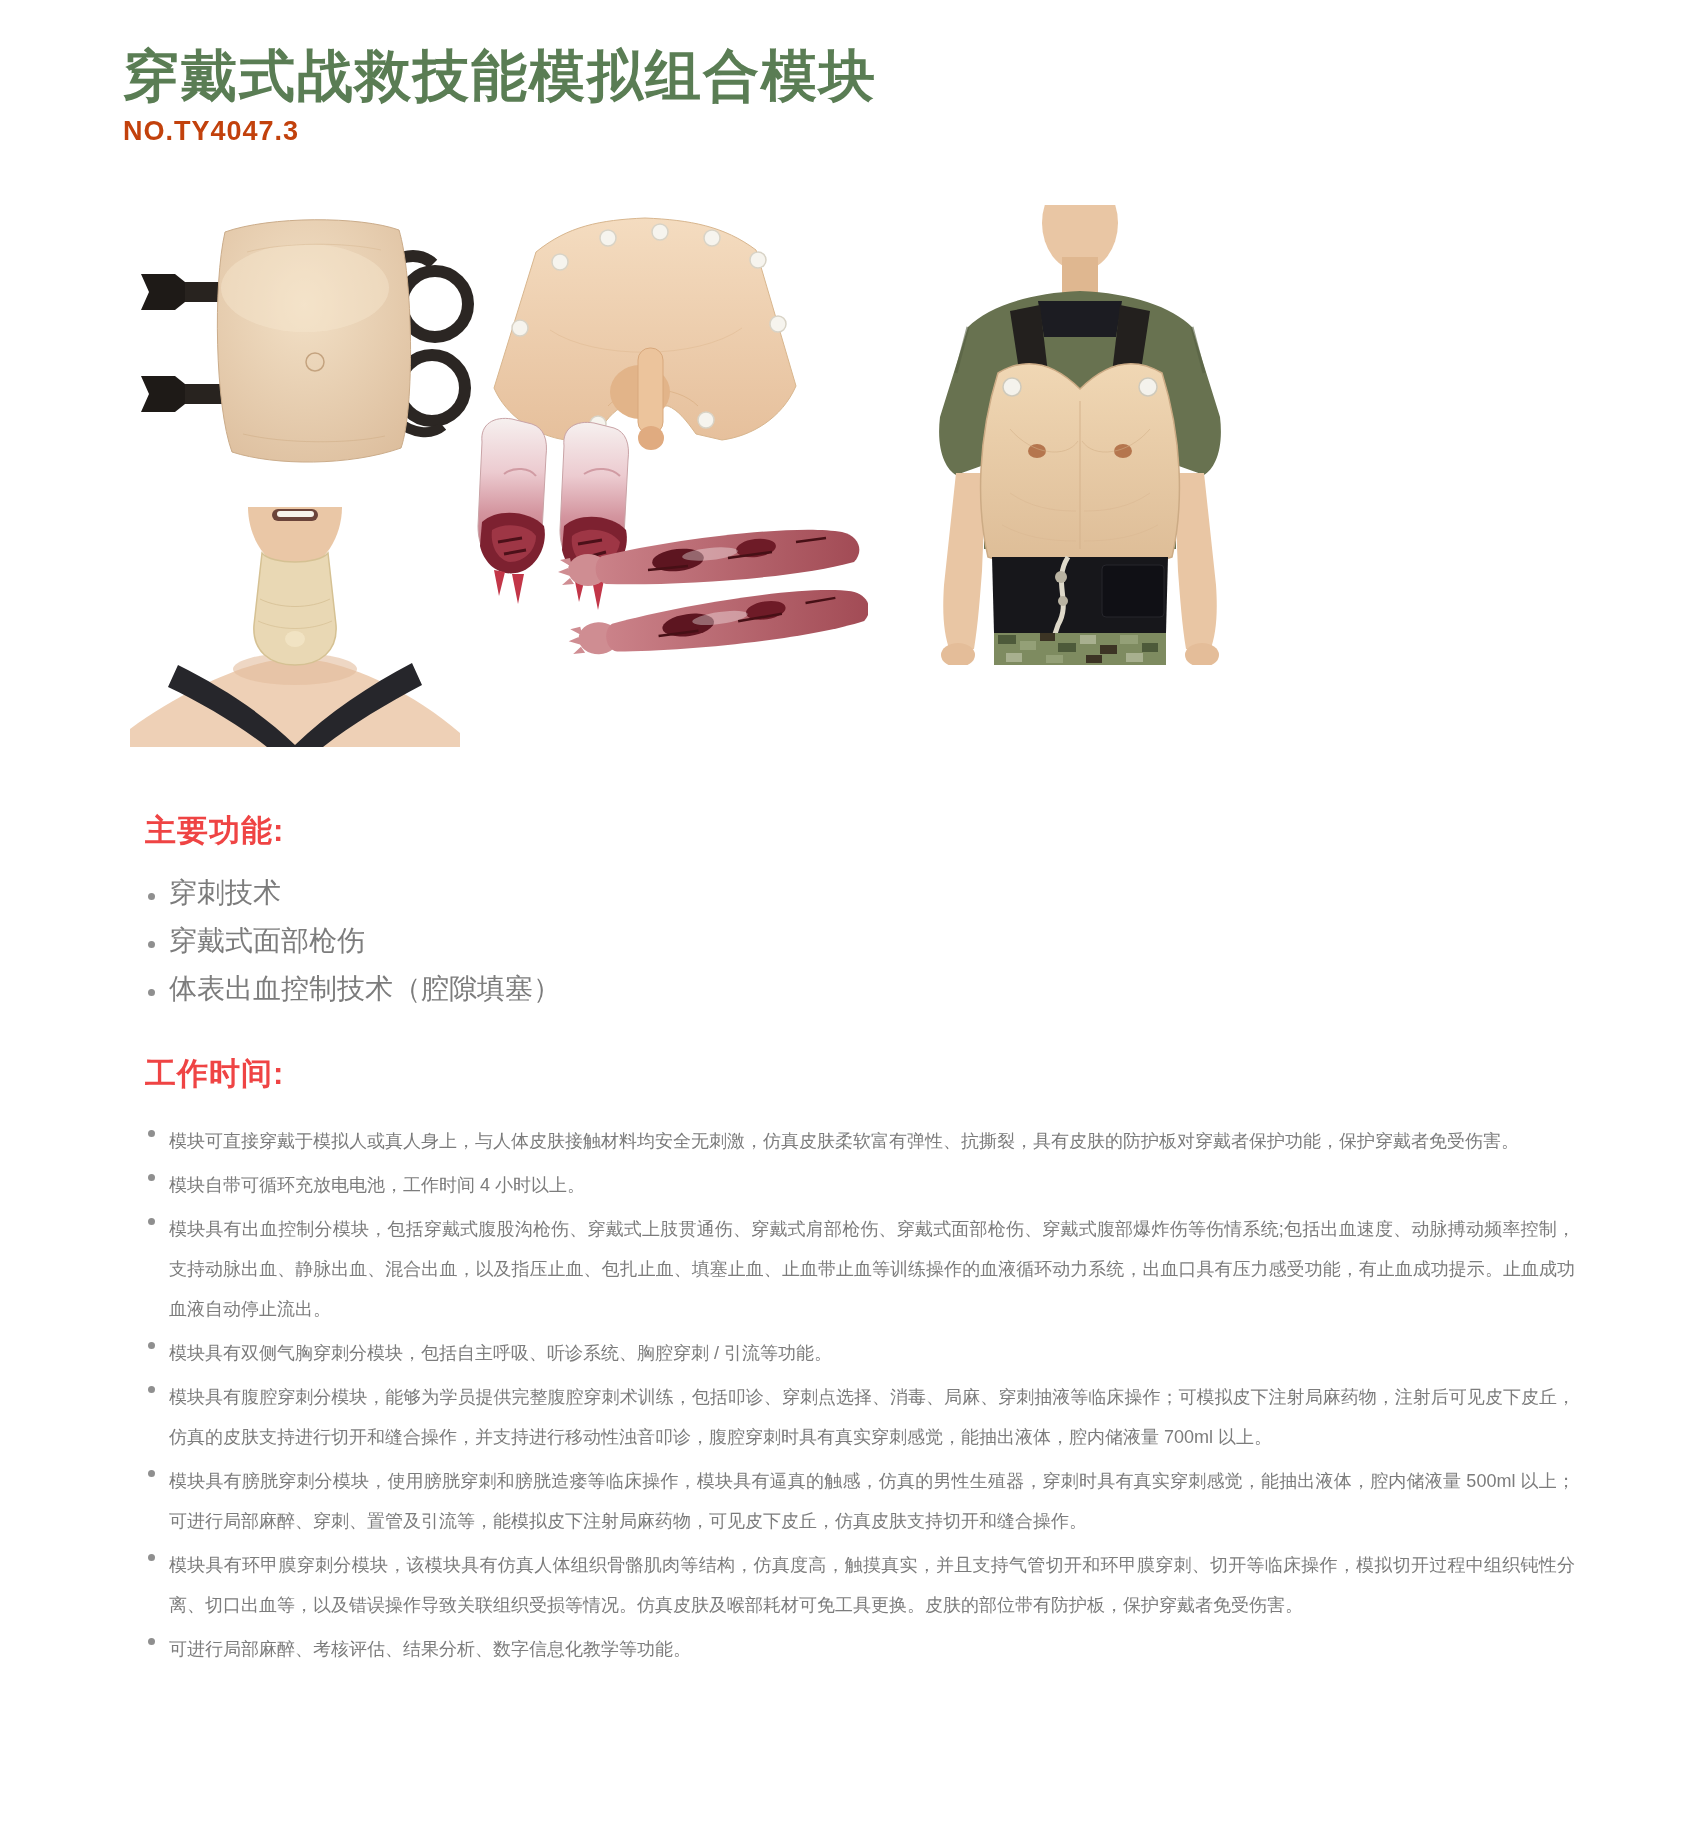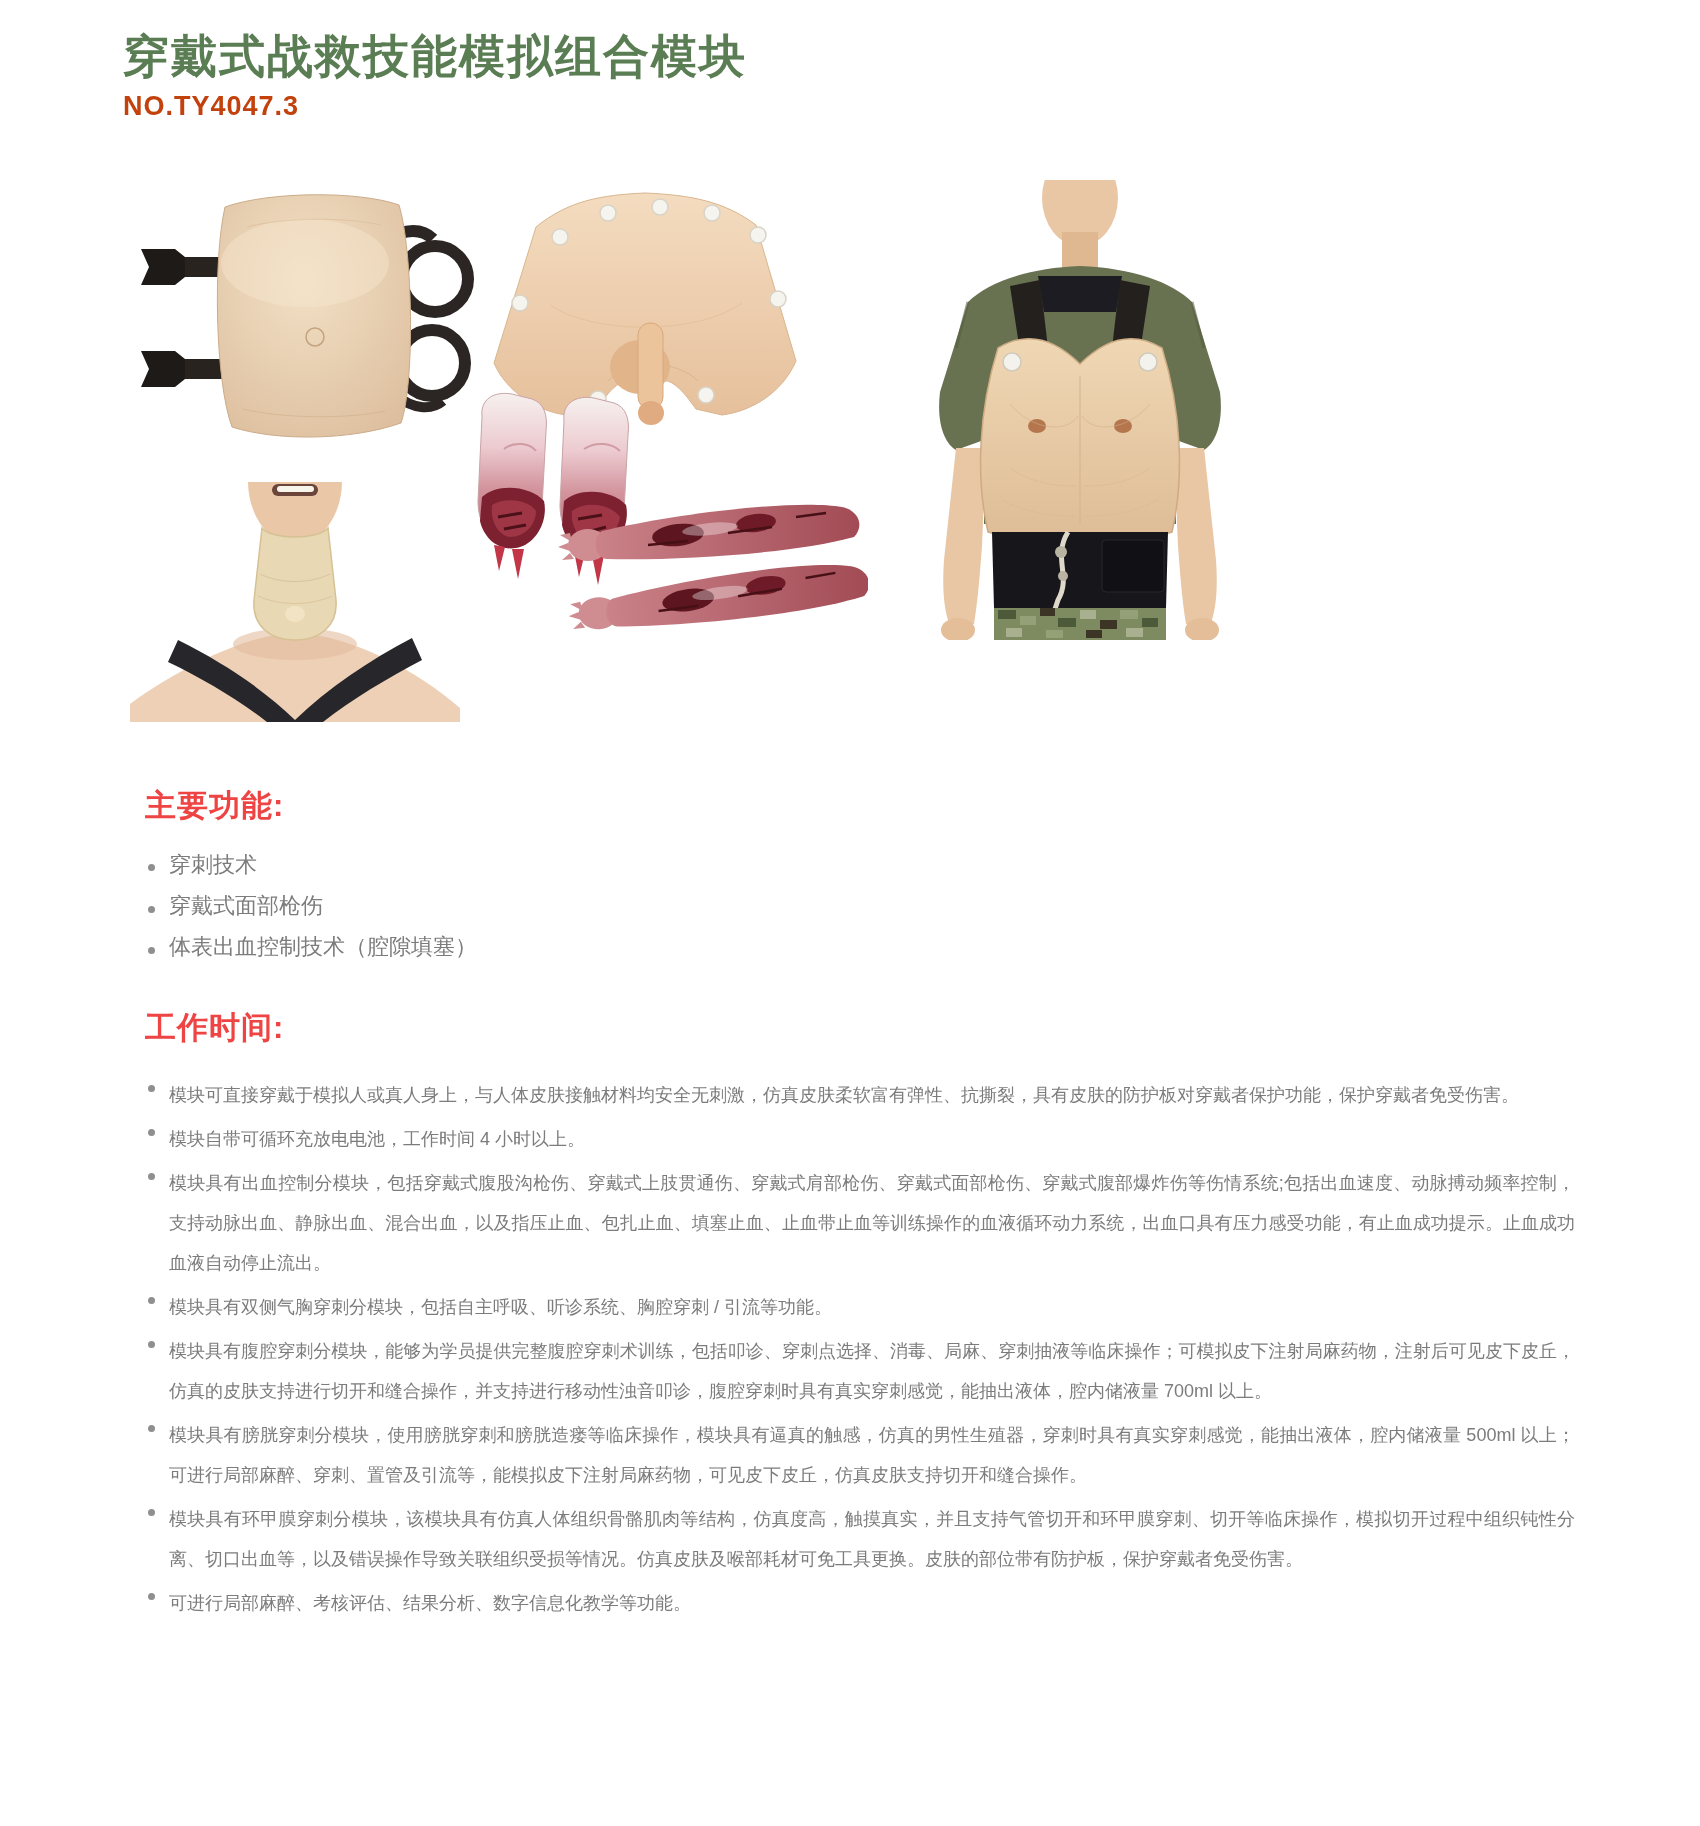--- a/index.html
+++ b/index.html
@@ -3,41 +3,41 @@
 <meta charset="utf-8">
 <style>
   html,body{margin:0;padding:0;background:#ffffff;}
   body{
     width:1700px;height:1826px;overflow:hidden;
     font-family:"Liberation Sans","DejaVu Sans",sans-serif;
     -webkit-font-smoothing:antialiased;
   }
   .page{position:relative;width:1700px;height:1826px;background:#fff;}
   .page-title{
-    margin:30px 0 0 123px;
-    font-size:46px;font-weight:700;color:#5a7d54;letter-spacing:2px;line-height:1.15;
+    margin:44px 0 0 123px;
+    font-size:56px;font-weight:700;color:#5a7d54;letter-spacing:2px;line-height:1.15;
   }
   .model-no{
     margin:8px 0 0 123px;
     font-size:27px;font-weight:700;color:#c2410c;letter-spacing:1px;
   }
   .collage{position:relative;width:1700px;height:560px;margin-top:55px;}
   .collage figure{position:absolute;margin:0;padding:0;}
   section{margin-left:145px;width:1430px;}
   .section-heading{
     margin:48px 0 0 0;
     font-size:31px;font-weight:700;color:#ef4444;letter-spacing:1px;
   }
   ul.bullets{list-style:none;margin:26px 0 0 0;padding:0;color:#7c7c7c;}
   ul.bullets li{position:relative;padding-left:24px;}
   ul.bullets .dot{
     position:absolute;left:3px;top:0.52em;width:7px;height:7px;border-radius:50%;
     background:#8f8f8f;
   }
-  ul.func-list li{font-size:22px;line-height:1.1;margin-bottom:17px;}
+  ul.func-list li{font-size:28px;line-height:1.1;margin-bottom:17px;}
   ul.feat-list li{font-size:18px;line-height:40px;margin-bottom:4px;text-align:justify;}
 </style>
 </head>
 <body>
 
 <div class="page">
 
   <h1 class="page-title">穿戴式战救技能模拟组合模块</h1>
   <div class="model-no">NO.TY4047.3</div>
 

